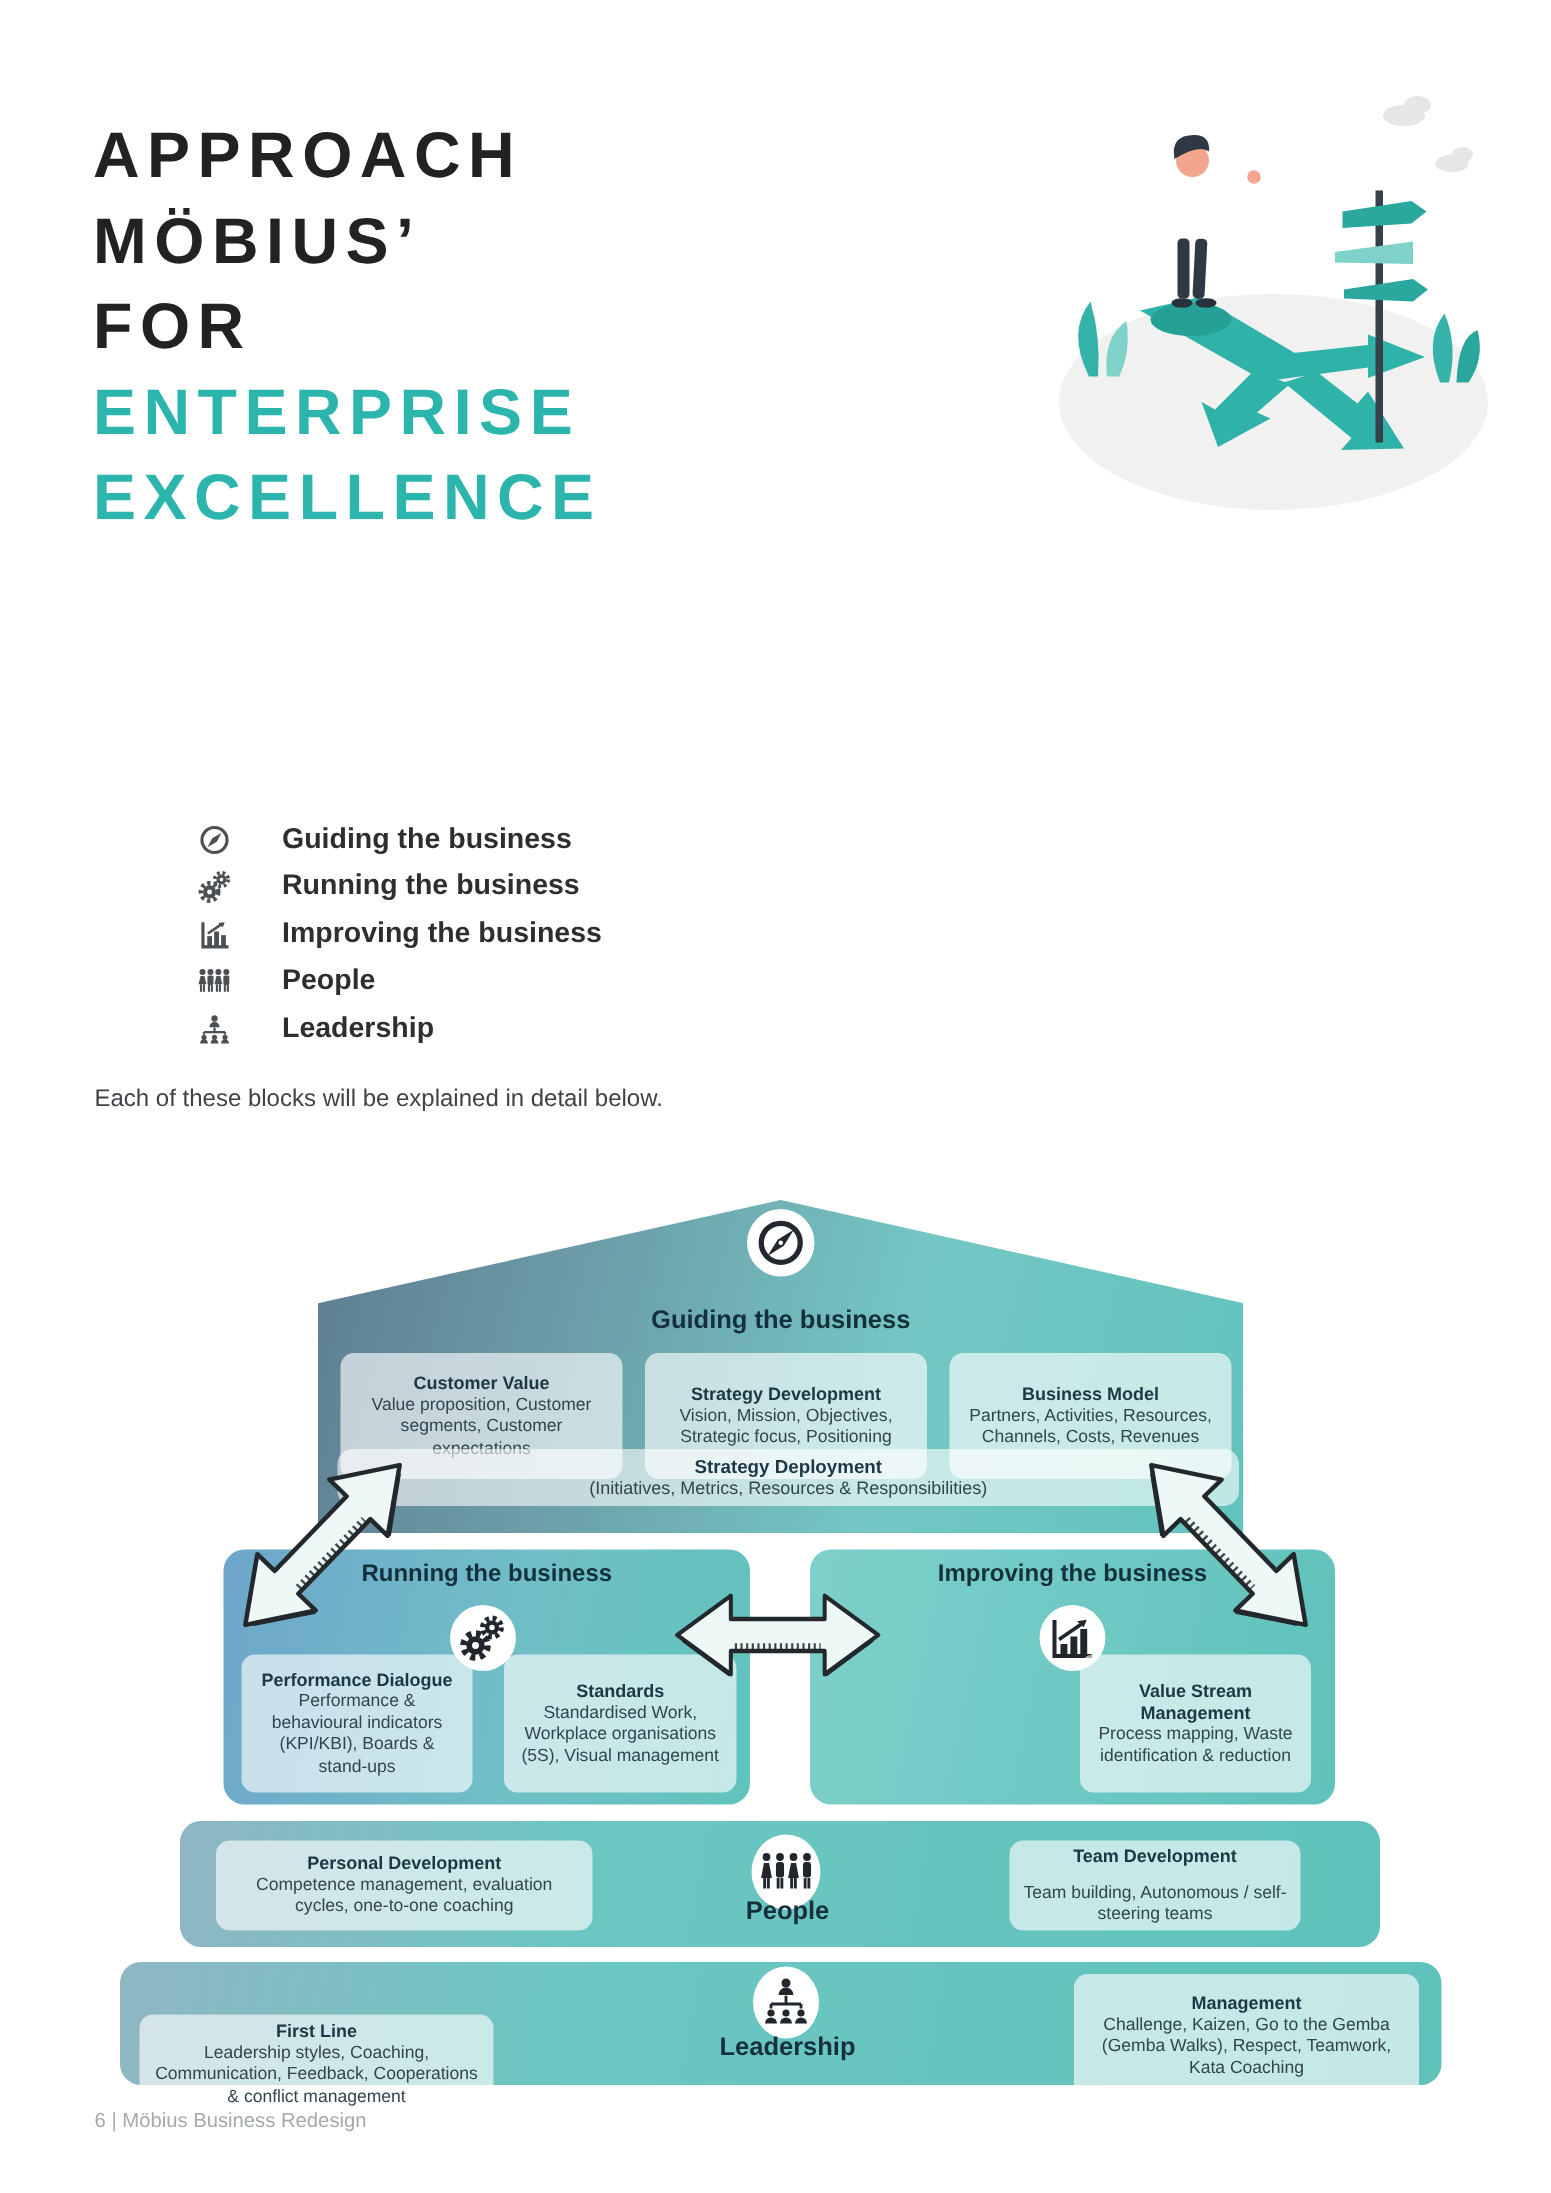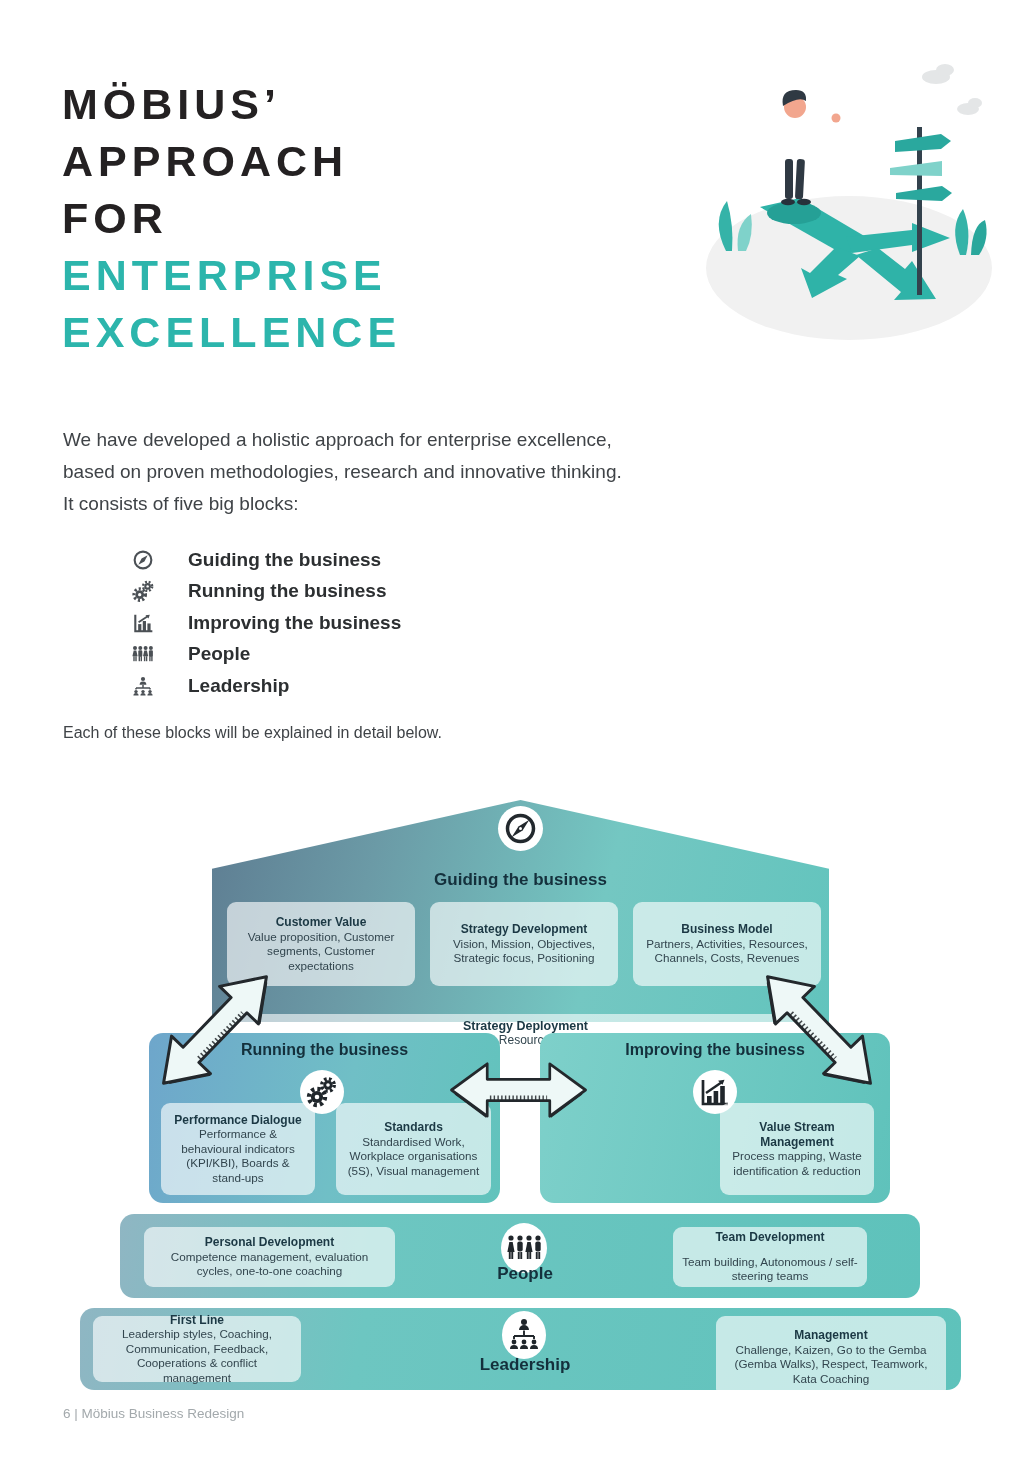--- a/index.html
+++ b/index.html
@@ -52,38 +52,38 @@
 
   .subbox {
     position:absolute; background:rgba(255,255,255,0.63); border-radius:9px;
     padding:6px 9px; box-sizing:border-box; text-align:center; color:#32454e;
     display:flex; flex-direction:column; justify-content:center;
   }
   .subbox-title { font-weight:700; font-size:12px; line-height:14.5px; color:#1b3844; }
   .subbox-body  { font-size:11.7px; line-height:14.5px; }
 
   .strategy-bar {
-    position:absolute; left:225px; top:1014px; width:601px; height:38px;
+    position:absolute; left:225px; top:966px; width:601px; height:38px;
     background:rgba(255,255,255,0.6); border-radius:10px; text-align:center;
     display:flex; flex-direction:column; justify-content:center; color:#32454e;
   }
   .icon-circle {
     position:absolute; background:#ffffff; border-radius:50%;
     display:flex; align-items:center; justify-content:center;
   }
   .sketch-arrow { position:absolute; }
 </style>
 </head>
 <body>
 
 <div class="page">
 
   <div class="title">
+    <div>APPROACH</div>
     <div>MÖBIUS’</div>
-    <div>APPROACH</div>
     <div>FOR</div>
     <div class="accent">ENTERPRISE</div>
     <div class="accent">EXCELLENCE</div>
   </div>
 
   <svg class="illustration" viewBox="0 0 302 290">
     <ellipse cx="151" cy="213" rx="143" ry="72" fill="#f1f1f1"></ellipse>
 
     <g fill="#e4e6e7">
       <ellipse cx="238" cy="22" rx="14" ry="7"></ellipse>
@@ -121,25 +121,20 @@
       <ellipse cx="106" cy="147" rx="7" ry="3.2" fill="#27313b"></ellipse>
       <path d="M84,68 q12,-9 25,0 l6,28 q-19,9 -36,0 z" fill="#ffffff"></path>
       <path d="M106,73 q15,2 25,-5 l5,-3" stroke="#ffffff" stroke-width="9" fill="none" stroke-linecap="round"></path>
       <circle cx="138" cy="63" r="4.5" fill="#f2a68e"></circle>
       <path d="M85,75 q-5,11 -1,21" stroke="#ffffff" stroke-width="8" fill="none" stroke-linecap="round"></path>
       <circle cx="97" cy="52" r="11" fill="#f2a68e"></circle>
       <path d="M85,51 q-3,-16 13,-16 q11,0 10,11 q-7,-5 -23,5 z" fill="#2f3943"></path>
     </g>
   </svg>
 
-  <div class="intro">
-    <div>We have developed a holistic approach for enterprise excellence,</div>
-    <div>based on proven methodologies, research and innovative thinking.</div>
-    <div>It consists of five big blocks:</div>
-  </div>
 
   <div class="blocks-list">
     <div class="block-item">
       <span class="ico">
         <svg width="22" height="22" viewBox="0 0 20 20" fill="#4b5055">
           <circle cx="10" cy="10" r="7.6" fill="none" stroke="#4b5055" stroke-width="1.9"></circle>
           <g transform="rotate(45 10 10)">
               <polygon points="10,4 11.8,10 10,16 8.2,10"></polygon>
             </g>
         </svg>
@@ -324,21 +319,21 @@
         </g>
     </svg>
   </div>
   <div class="block-title people-title">People</div>
   <div class="subbox" style="left:673px;top:1227px;width:194px;height:60px;gap:10px;">
     <div class="subbox-title">Team Development</div>
     <div class="subbox-body">Team building, Autonomous / self-steering teams</div>
   </div>
 
   <div class="teal-block leadership-bg"></div>
-  <div class="subbox" style="left:93px;top:1316px;width:208px;height:66px;">
+  <div class="subbox" style="left:93px;top:1343px;width:236px;height:66px;">
     <div class="subbox-title">First Line</div>
     <div class="subbox-body">Leadership styles, Coaching, Communication, Feedback, Cooperations &amp; conflict management</div>
   </div>
   <div class="icon-circle" style="left:502px;top:1311px;width:44px;height:48px;">
     <svg width="44" height="48" viewBox="0 0 44 48" fill="#20262b">
       <circle cx="22" cy="11" r="3"></circle>
       <path d="M17,19 a5,5 0 0 1 10,0 z"></path>
       <path d="M22,19.5 V25 M12,25 H32 M12,25 V28 M32,25 V28" stroke="#20262b" stroke-width="1.9" fill="none"></path>
       <circle cx="12" cy="31" r="2.4"></circle>
         <path d="M8,38 a4,4 0 0 1 8,0 z"></path>

